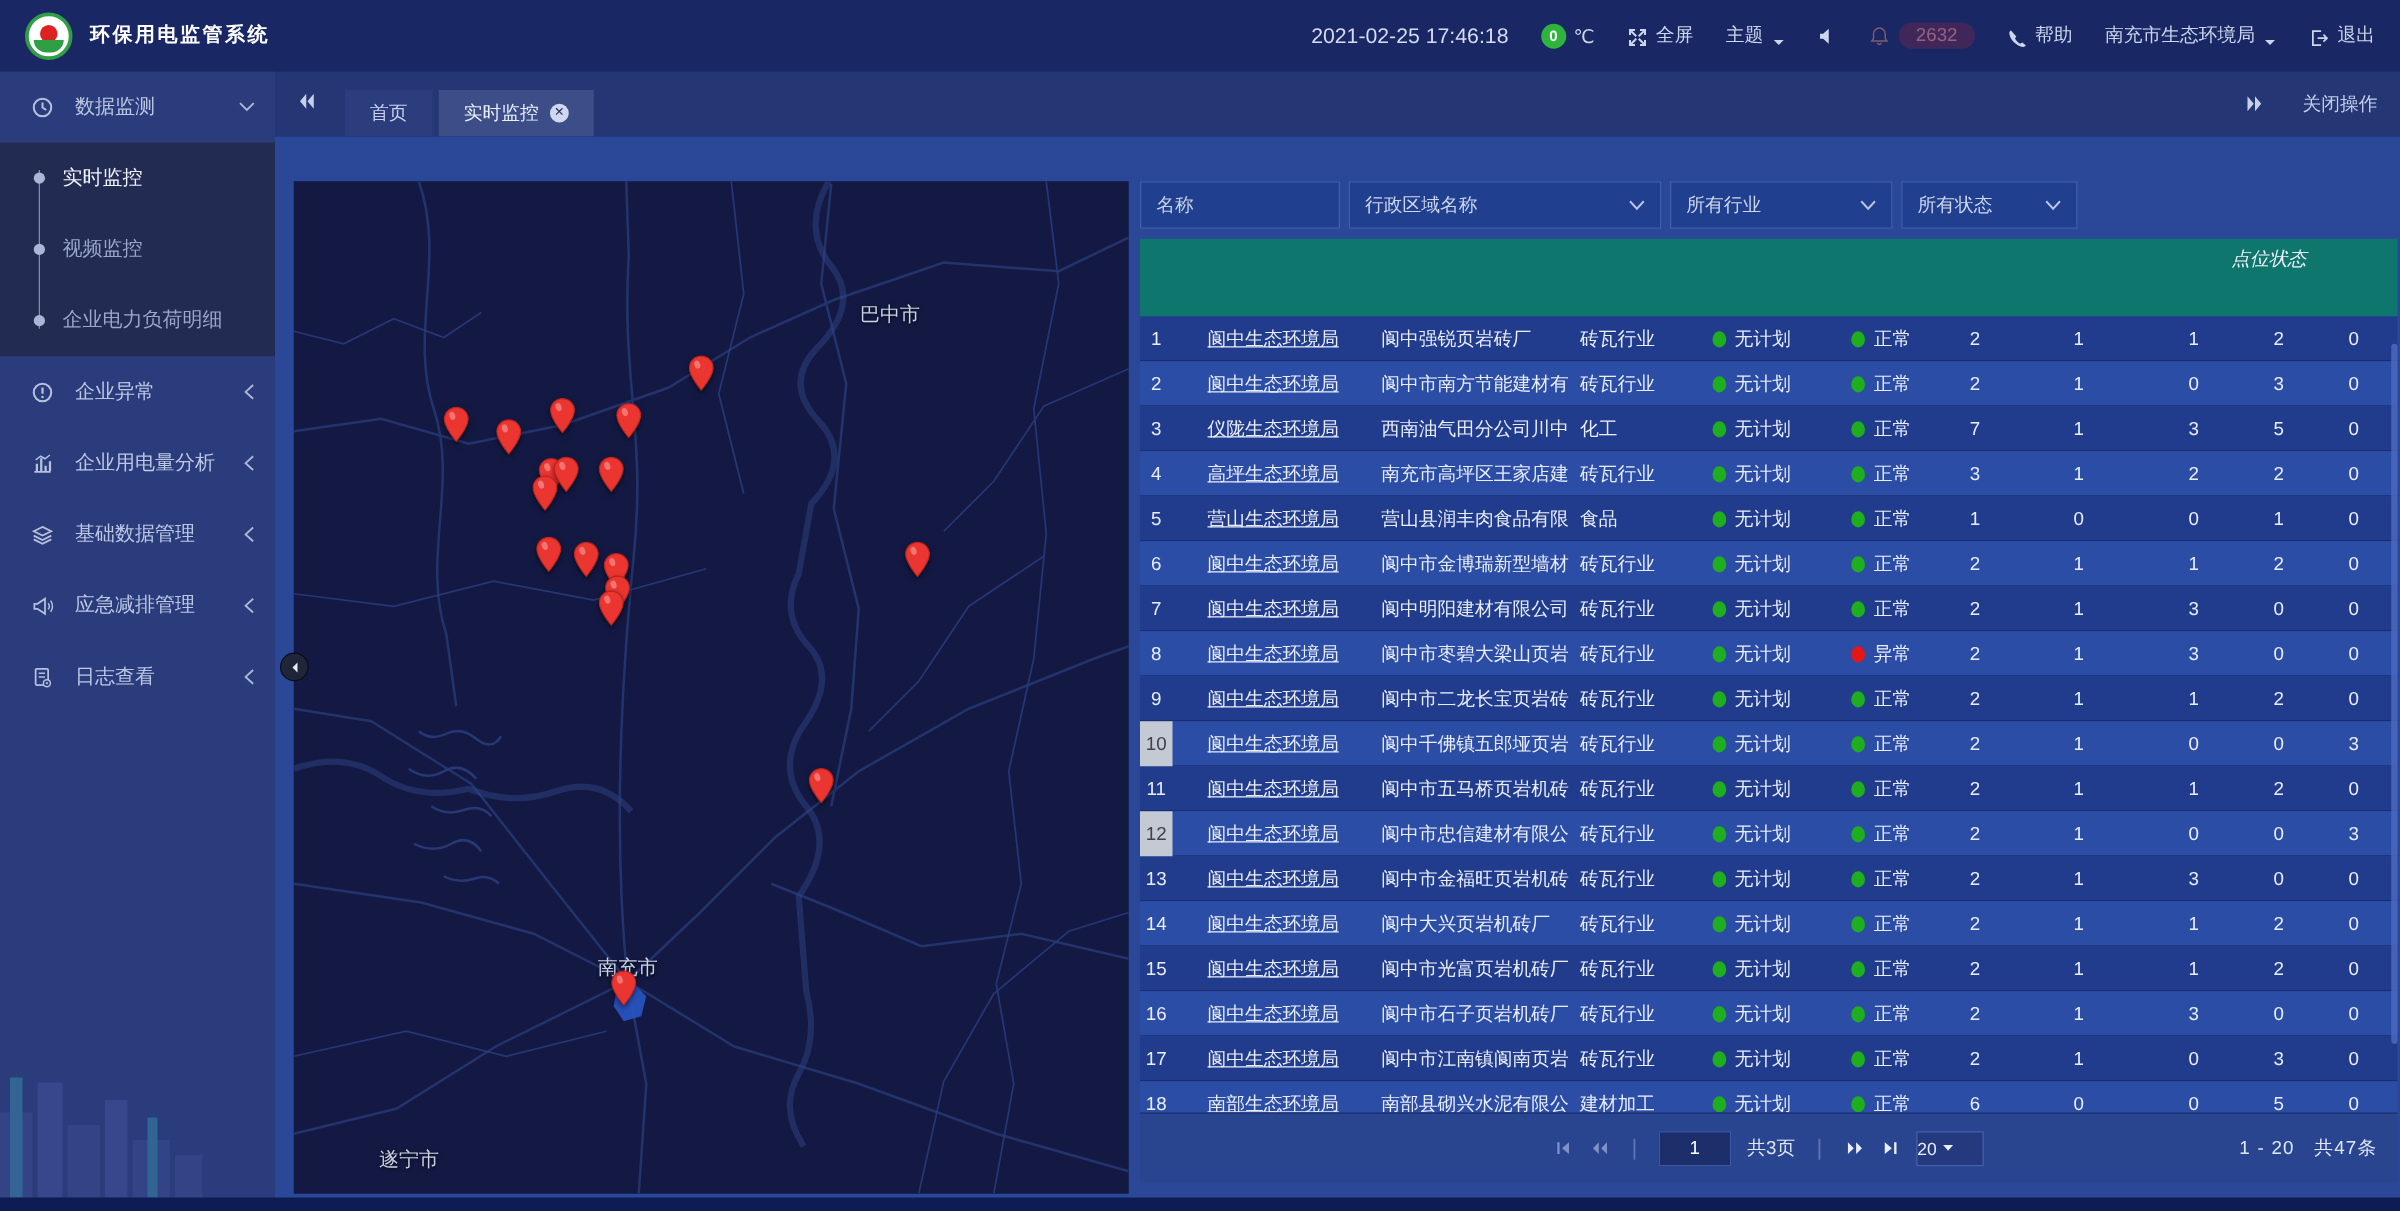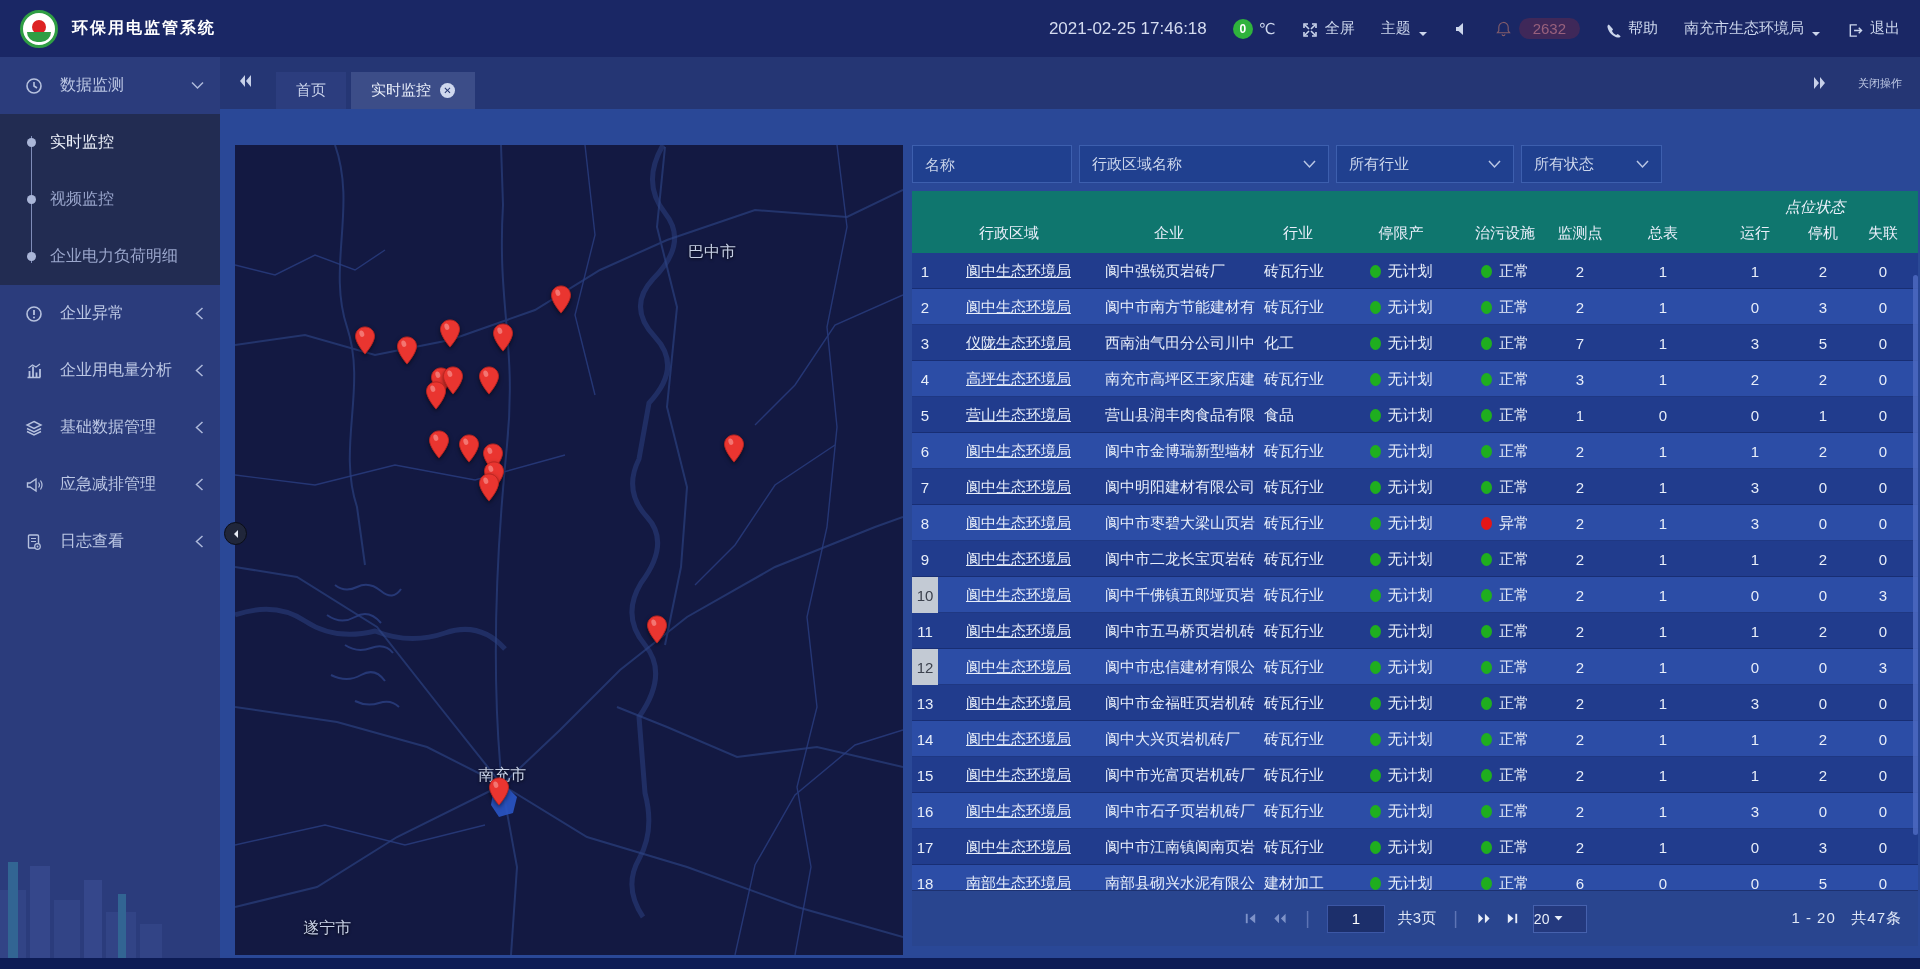--- a/index.html
+++ b/index.html
@@ -35,21 +35,21 @@
   .skyline{position:absolute;bottom:0;left:0;width:220px;height:120px;opacity:.35;pointer-events:none;}
   .skyline i{position:absolute;bottom:0;display:block;}
 
   
   .tabbar{position:absolute;left:220px;top:57px;right:0;height:52px;background:#253674;z-index:3;}
   .tab-collapse{position:absolute;left:16px;top:15px;cursor:pointer;display:flex;}
   .tabs{position:absolute;left:56px;bottom:0;display:flex;align-items:flex-end;gap:5px;justify-content:space-between;}
   .tab{height:37px;display:flex;align-items:center;padding:0 20px;background:#2c3d7e;color:#c9d2ea;font-size:15px;cursor:pointer;white-space:nowrap;}
   .tab.active{background:#3c4d88;color:#e9eef9;}
   .tab-close{width:15px;height:15px;border-radius:50%;background:#cfd8ee;color:#23346f;font-size:10px;line-height:15px;text-align:center;margin-left:9px;font-weight:bold;cursor:pointer;}
-  .tab-right{position:absolute;right:18px;top:0;height:52px;display:flex;align-items:center;gap:30px;color:#c3cde8;font-size:11px;text-align:center;}
+  .tab-right{position:absolute;right:18px;top:0;height:52px;display:flex;align-items:center;gap:30px;color:#c3cde8;font-size:15px;text-align:center;}
 
   
   .content-bg{position:absolute;left:220px;top:109px;right:0;height:849px;background:#2a4897;z-index:1;}
   .statsbar{position:absolute;left:220px;top:109px;right:0;height:36px;display:flex;align-items:center;padding-left:20px;font-size:15px;color:#e7edf9;z-index:2;box-shadow:inset 0 1px 0 #1c2c66;}
   .stat{margin-right:62px;white-space:nowrap;}
 
   
   .map-panel{position:absolute;left:235px;top:145px;width:668px;height:810px;background:#131942;overflow:hidden;z-index:2;}
   .map-city{position:absolute;transform:translate(-50%,-50%);color:#c8d1e5;font-size:16px;text-shadow:0 1px 3px rgba(0,0,0,.8);white-space:nowrap;}
   .map-pin{position:absolute;transform:translate(-50%,-100%);filter:drop-shadow(0 2px 2px rgba(0,0,0,.5));}
@@ -440,33 +440,20 @@
       <div class="f-box f-select" style="width:141px">
         <span>所有状态</span>
         <svg width="13" height="9" viewBox="0 0 13 9">
             <path d="M1 1l5.5 6L12 1" stroke="#b9c6e4" stroke-width="1.5" fill="none"></path>
           </svg>
       </div>
     </div>
 
     <div class="thead">
       <div class="group">点位状态</div>
-      <div class="hrow">
-          <div class="th"></div>
-          <div class="th">行政区域</div>
-          <div class="th">企业</div>
-          <div class="th">行业</div>
-          <div class="th">停限产</div>
-          <div class="th">治污设施</div>
-          <div class="th">监测点</div>
-          <div class="th">总表</div>
-          <div class="th">运行</div>
-          <div class="th">停机</div>
-          <div class="th">失联</div>
-        </div>
     </div>
 
     <div class="rows">
         <div class="trow odd">
           <div class="td numcell">1</div>
           <div class="td region">阆中生态环境局</div>
           <div class="td company">阆中强锐页岩砖厂</div>
           <div class="td industry">砖瓦行业</div>
           <div class="td status"><span class="sdot" style="background:#1fae1f"></span>无计划</div>
           <div class="td status"><span class="sdot" style="background:#1fae1f"></span>正常</div>

